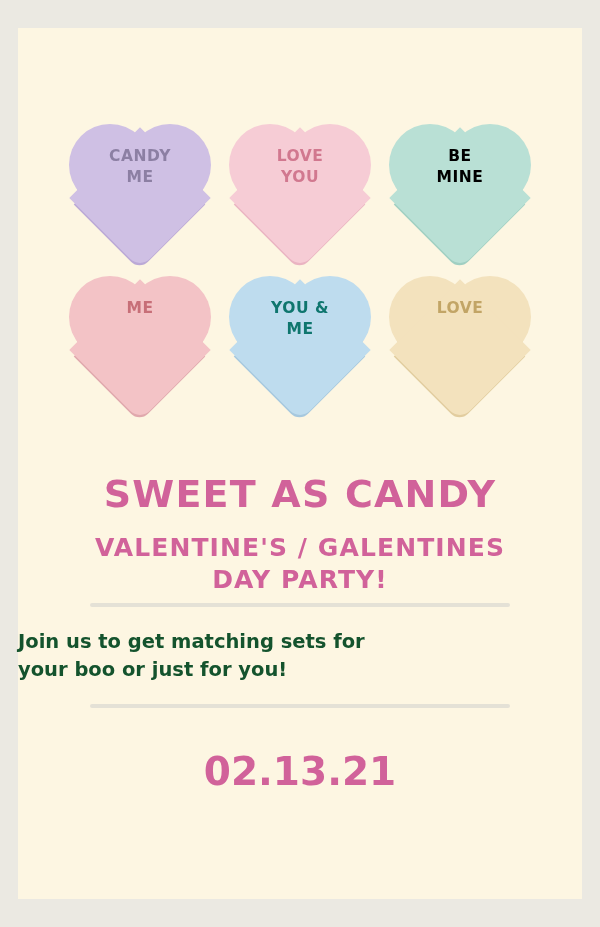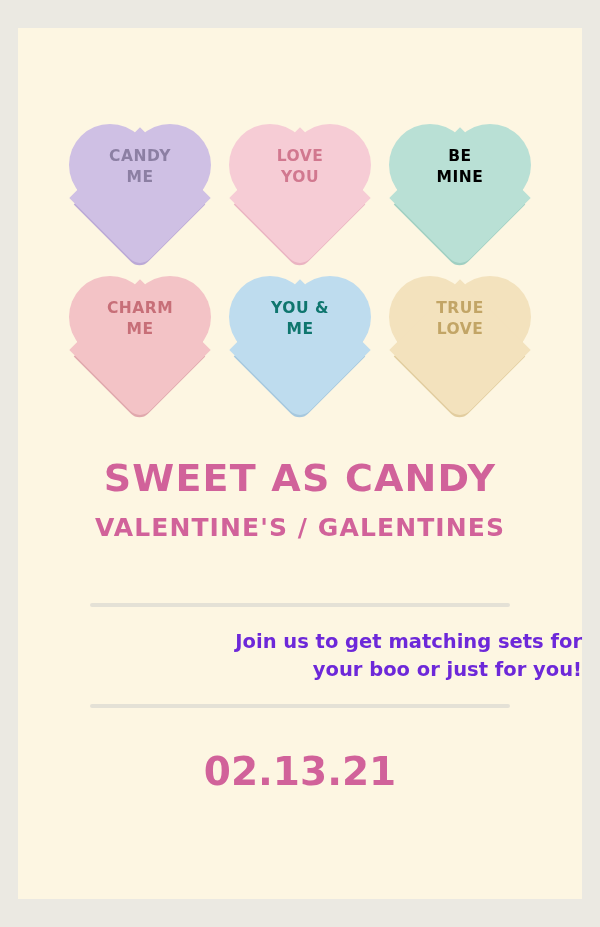--- a/index.html
+++ b/index.html
@@ -116,21 +116,21 @@
     left: 0;
     width: 100%;
     text-align: center;
   }
   .title-main {
     font-family: "DejaVu Sans", sans-serif;
     font-weight: bold;
     font-size: 38px;
     letter-spacing: 1.2px;
     color: #d1629a;
-    margin: 0;
+    margin: 16px;
     line-height: 1.1;
   }
   .title-sub {
     font-family: "DejaVu Sans", sans-serif;
     font-weight: bold;
     font-size: 25px;
     letter-spacing: 1.1px;
     color: #d1629a;
     margin: 12px 0 16px 0;
     line-height: 1.28;
@@ -145,26 +145,26 @@
     border-radius: 2px;
   }
   .rule.top { top: 575px; }
   .rule.bottom { top: 676px; }
 
   .tagline {
     position: absolute;
     top: 600px;
     left: 0;
     width: 100%;
-    text-align: right;
+    text-align: left;
     font-family: "DejaVu Sans", sans-serif;
     font-weight: bold;
     font-size: 19.5px;
     line-height: 1.42;
-    color: #6d28d9;
+    color: #14532d;
   }
 
   .footer {
     position: absolute;
     top: 710px;
     left: 0;
     width: 100%;
     display: flex;
     justify-content: center;
     align-items: flex-start;
@@ -262,21 +262,20 @@
             <div class="lobe right" style="background: rgb(224, 168, 173);"></div>
             <div class="tip" style="background: rgb(224, 168, 173);"></div>
         </div>
         <div class="top-layer">
           <div class="lobe left" style="background: rgb(243, 195, 198);"></div>
             <div class="lobe right" style="background: rgb(243, 195, 198);"></div>
             <div class="tip" style="background: rgb(243, 195, 198);"></div>
         </div>
       </div>
       <div class="heart-label" style="color: rgb(199, 111, 120);">
-        <div>CHARM</div>
         <div>ME</div>
       </div>
     </div>
 
     <div class="heart-cell">
       <div class="heart">
         <div class="shade">
           <div class="lobe left" style="background: rgb(166, 200, 222);"></div>
             <div class="lobe right" style="background: rgb(166, 200, 222);"></div>
             <div class="tip" style="background: rgb(166, 200, 222);"></div>
@@ -300,31 +299,31 @@
             <div class="lobe right" style="background: rgb(226, 205, 159);"></div>
             <div class="tip" style="background: rgb(226, 205, 159);"></div>
         </div>
         <div class="top-layer">
           <div class="lobe left" style="background: rgb(243, 226, 189);"></div>
             <div class="lobe right" style="background: rgb(243, 226, 189);"></div>
             <div class="tip" style="background: rgb(243, 226, 189);"></div>
         </div>
       </div>
       <div class="heart-label" style="color: rgb(194, 165, 102);">
-        <div>TRUE</div>
         <div>LOVE</div>
       </div>
     </div>
 
   </div>
 
   <div class="title-block">
     <h1 class="title-main">SWEET AS CANDY</h1>
     <h2 class="title-sub">
       <span>VALENTINE'S / GALENTINES</span><br>
+      <span>DAY PARTY!</span>
     </h2>
   </div>
 
   <div class="rule top"></div>
 
   <div class="tagline">
     <div>Join us to get matching sets for</div>
     <div>your boo or just for you!</div>
   </div>
 

